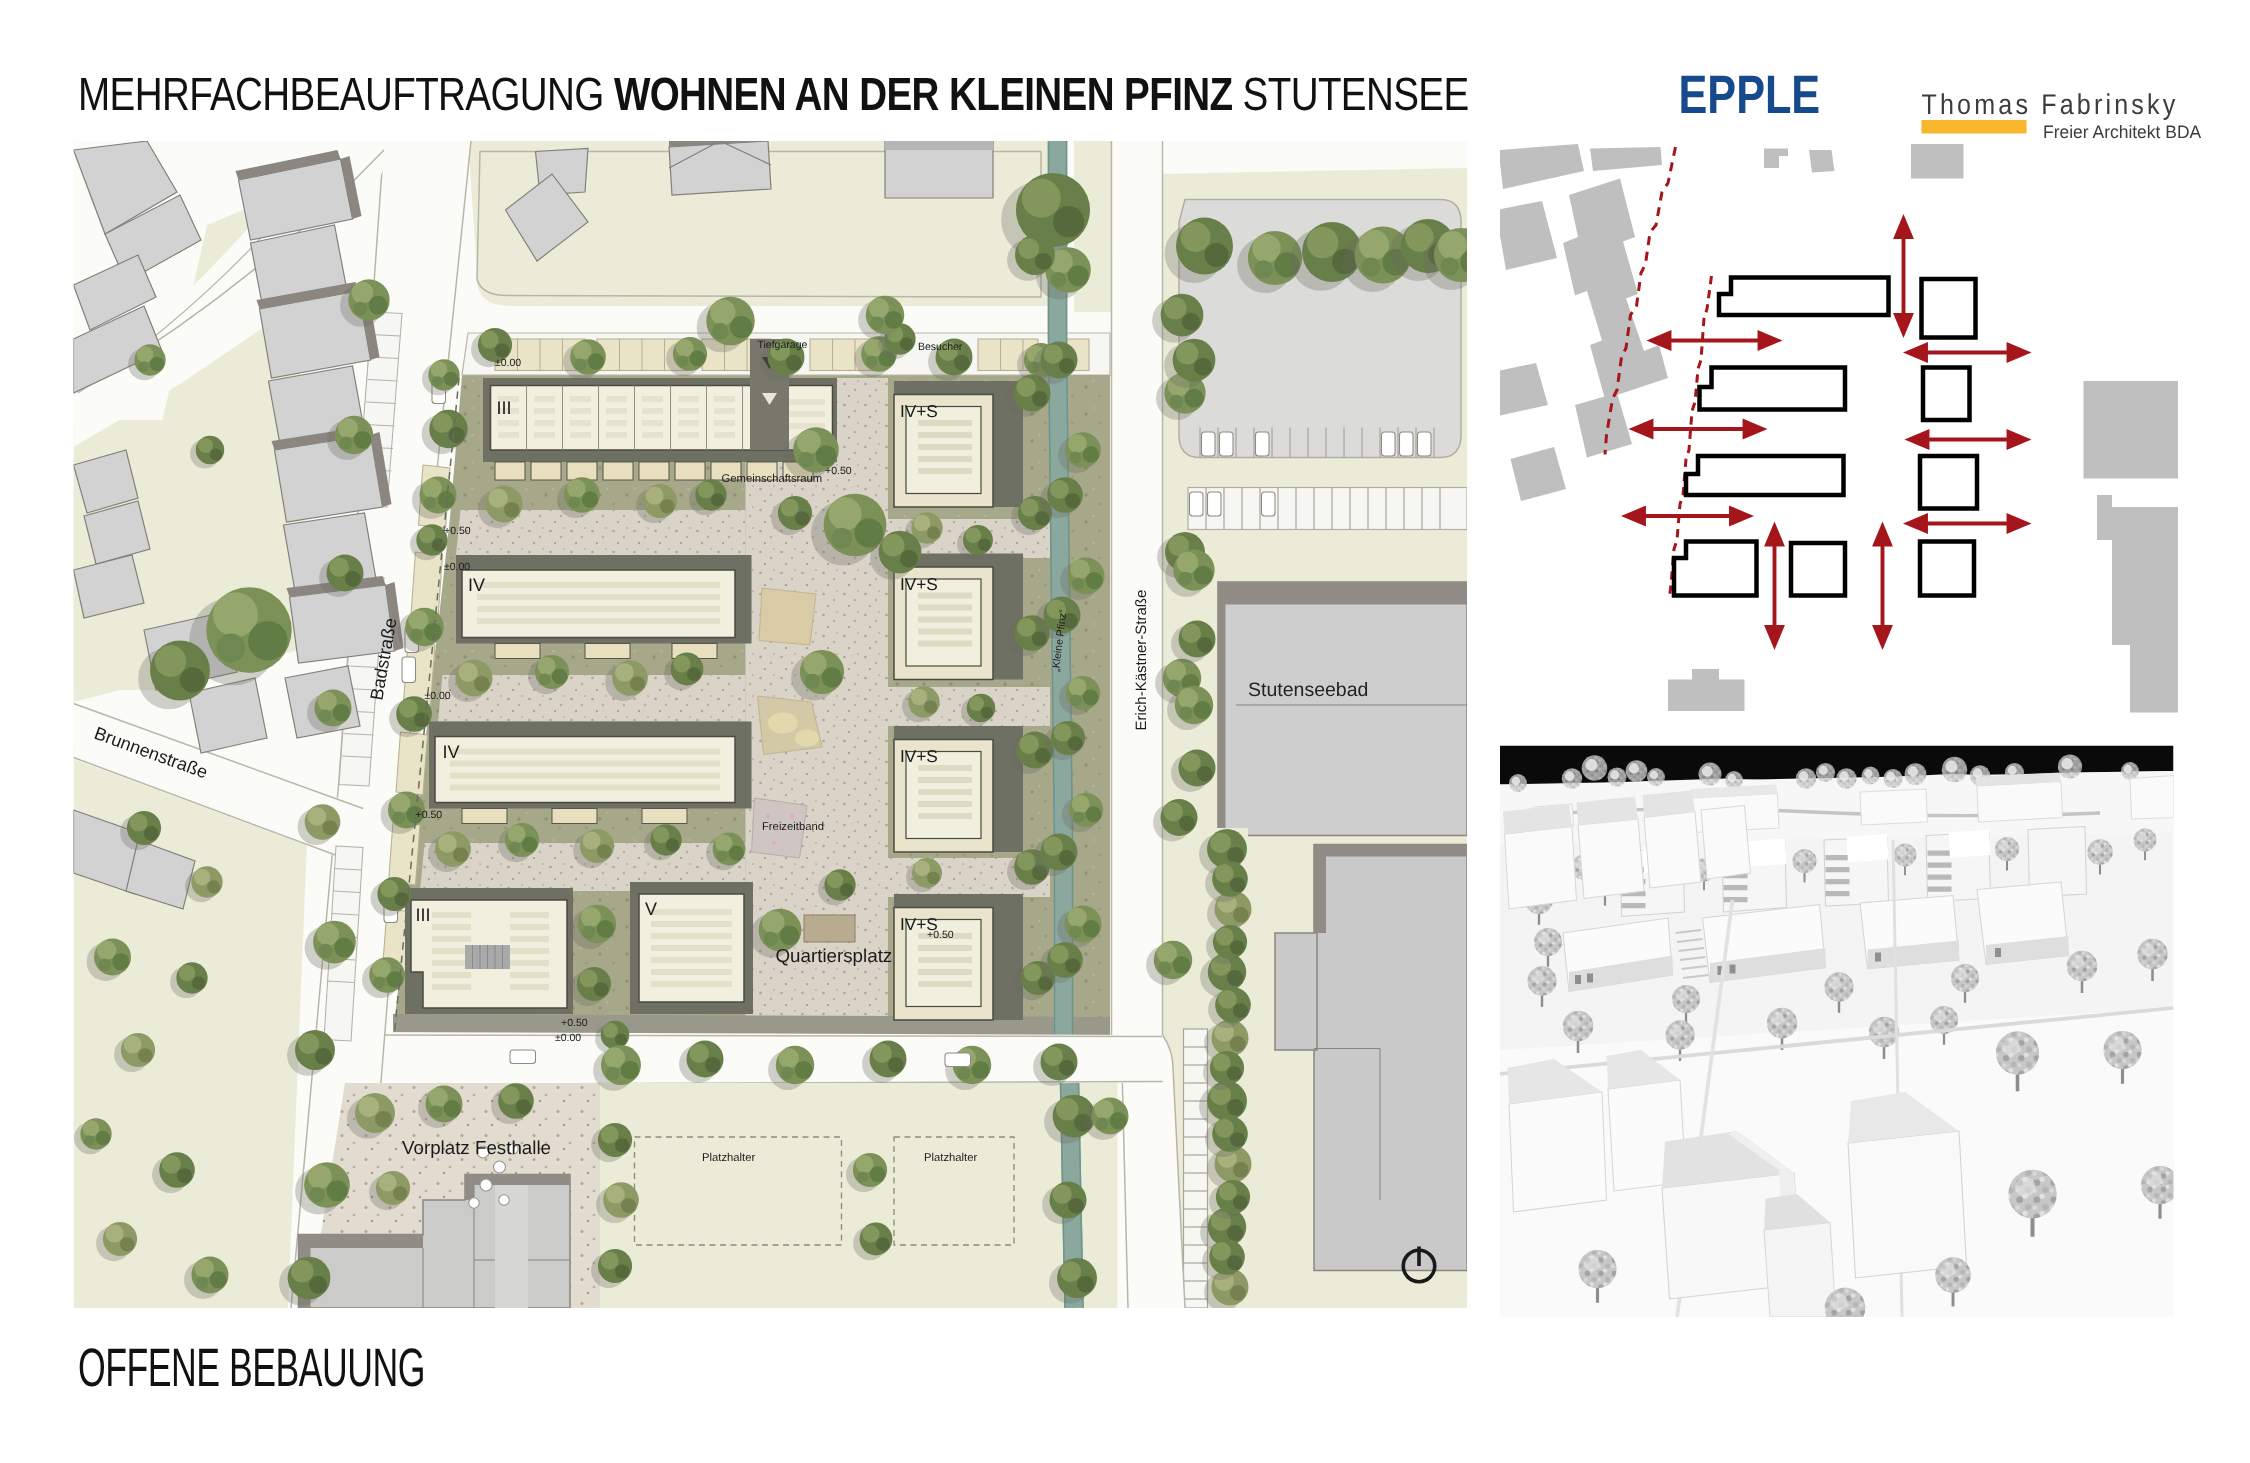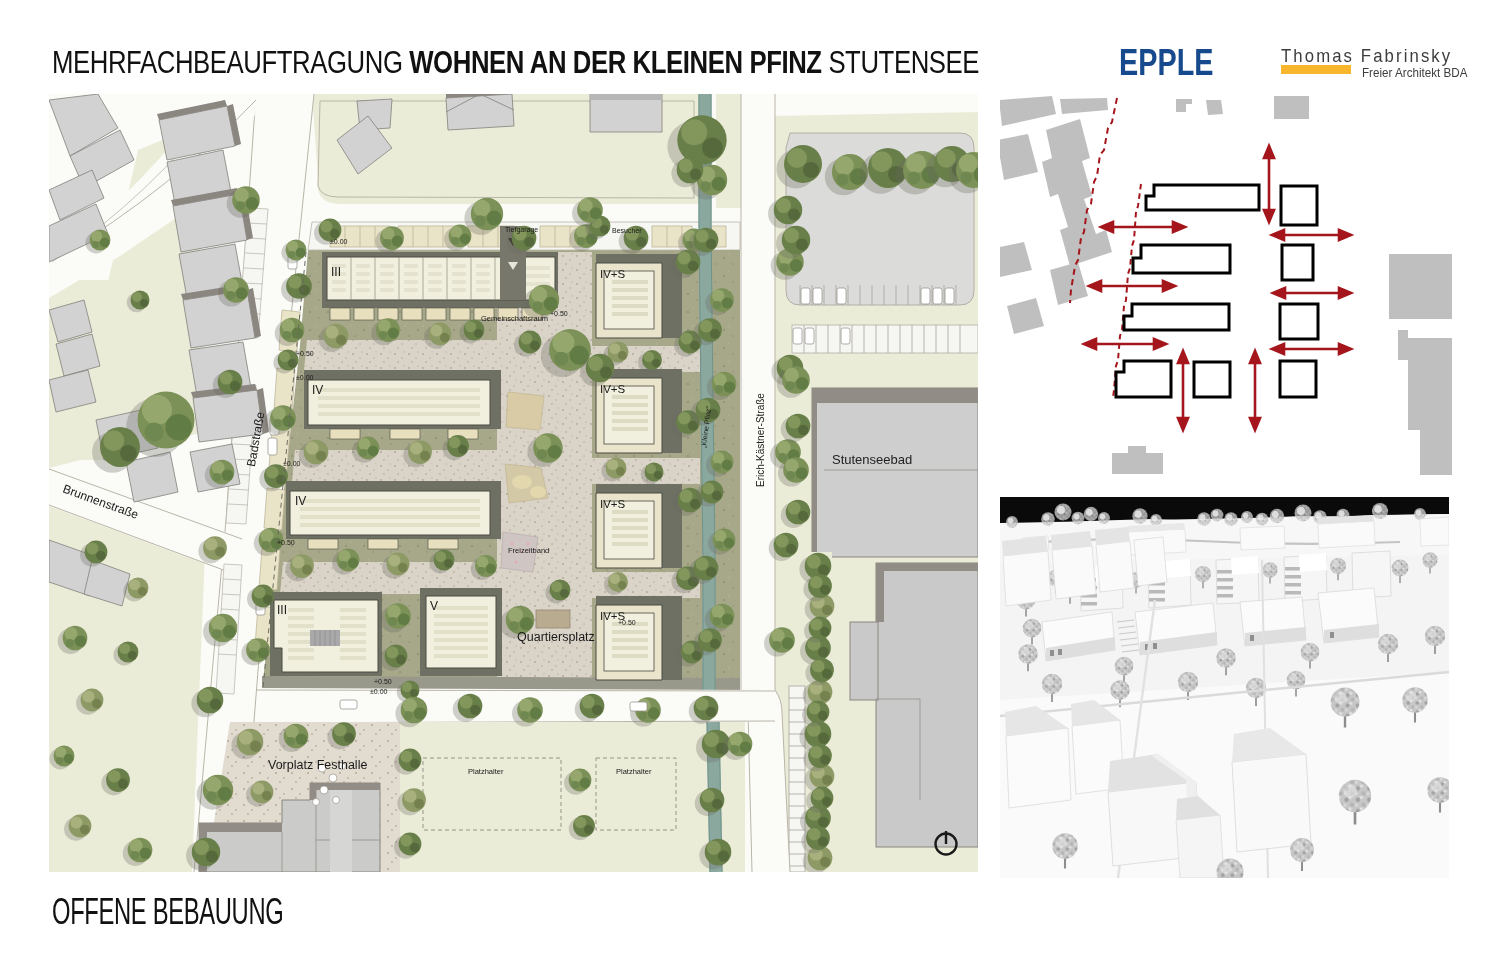--- a/index.html
+++ b/index.html
@@ -1,21 +1,21 @@
 <!DOCTYPE html>
 <html><head>
 <meta charset="utf-8">
 <style>
   html,body{margin:0;padding:0;background:#ffffff;}
   body{width:1500px;height:975px;position:relative;font-family:"Liberation Sans",sans-serif;overflow:hidden;}
   .abs{position:absolute;}
   .title{left:52px;top:45px;font-size:31px;color:#111;letter-spacing:-0.5px;transform:scaleX(0.83);transform-origin:left top;white-space:nowrap;}
   .footer{left:52px;top:891px;font-size:36px;color:#111;letter-spacing:-0.5px;transform:scaleX(0.66);transform-origin:left top;white-space:nowrap;}
   .epple{left:1119px;top:42px;font-size:36px;font-weight:bold;color:#164a8c;letter-spacing:0px;transform:scaleX(0.80);transform-origin:left top;}
-  .tf{left:1281px;top:45px;width:174px;}
+  .tf{left:1281px;top:60px;width:174px;}
   .tf .name{font-size:19px;color:#3d3d3d;letter-spacing:2.4px;white-space:nowrap;transform:scaleX(0.88);transform-origin:left top;}
   .tf .bar{position:absolute;left:0px;top:20px;width:70px;height:9px;background:#f8b62d;}
   .tf .sub{position:absolute;left:81px;top:21px;font-size:12px;color:#3d3d3d;white-space:nowrap;transform:scaleX(0.97);transform-origin:left top;}
 </style>
 </head>
 <body>
 
 <div class="abs title">MEHRFACHBEAUFTRAGUNG&nbsp;<b>WOHNEN AN DER KLEINEN PFINZ</b>&nbsp;STUTENSEE</div>
 
 <div class="abs epple">EPPLE</div>

